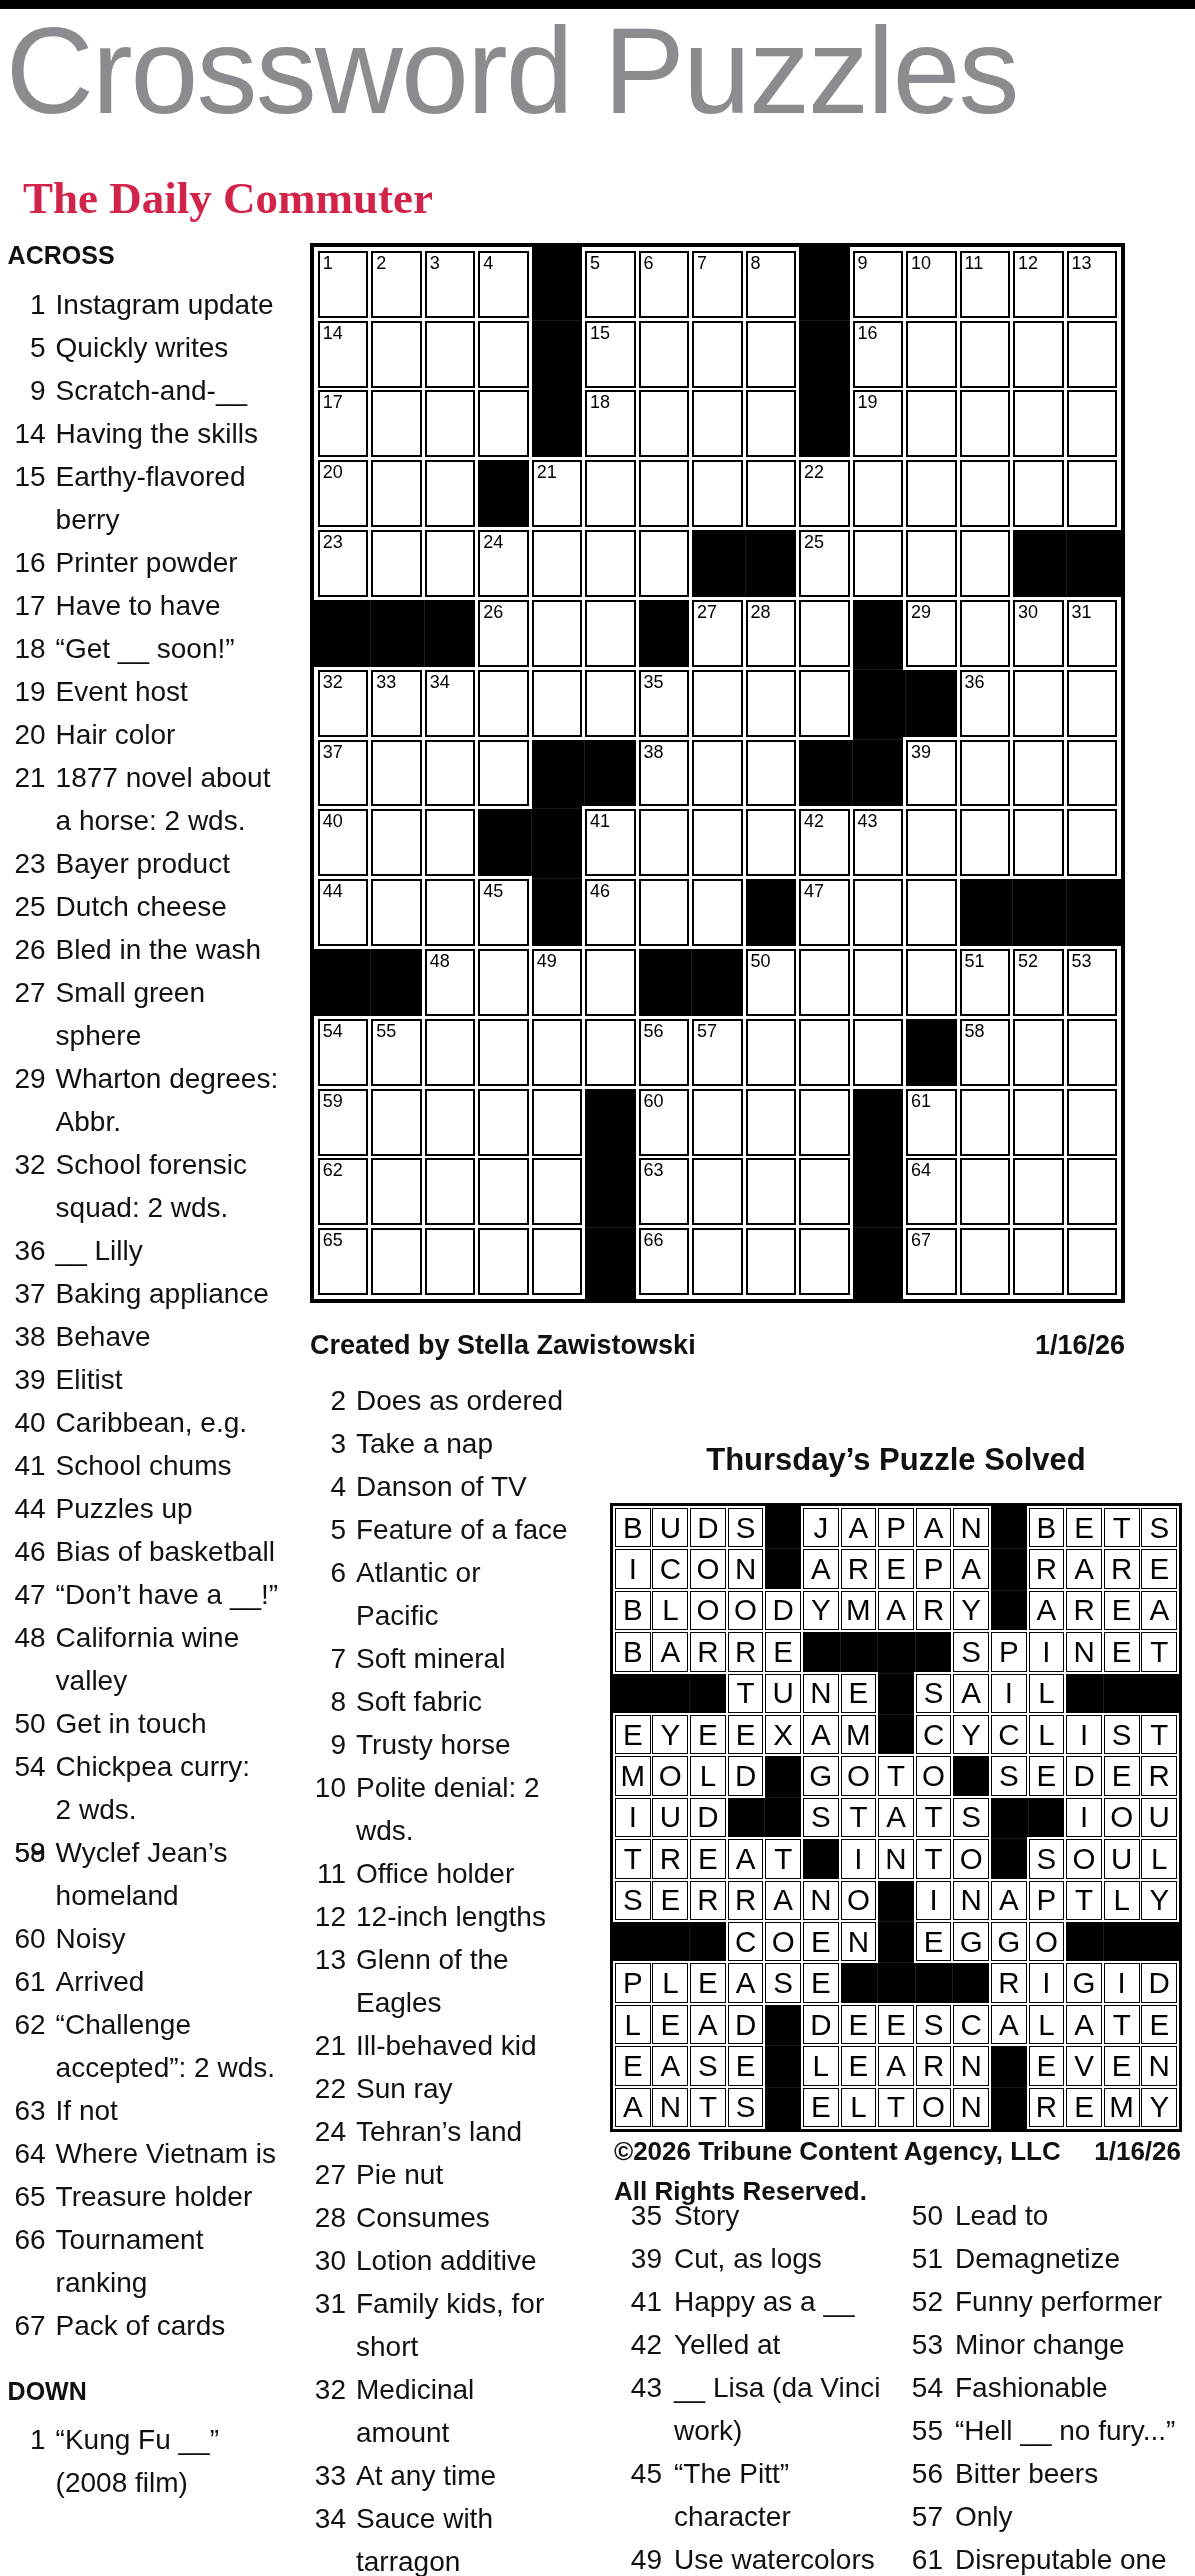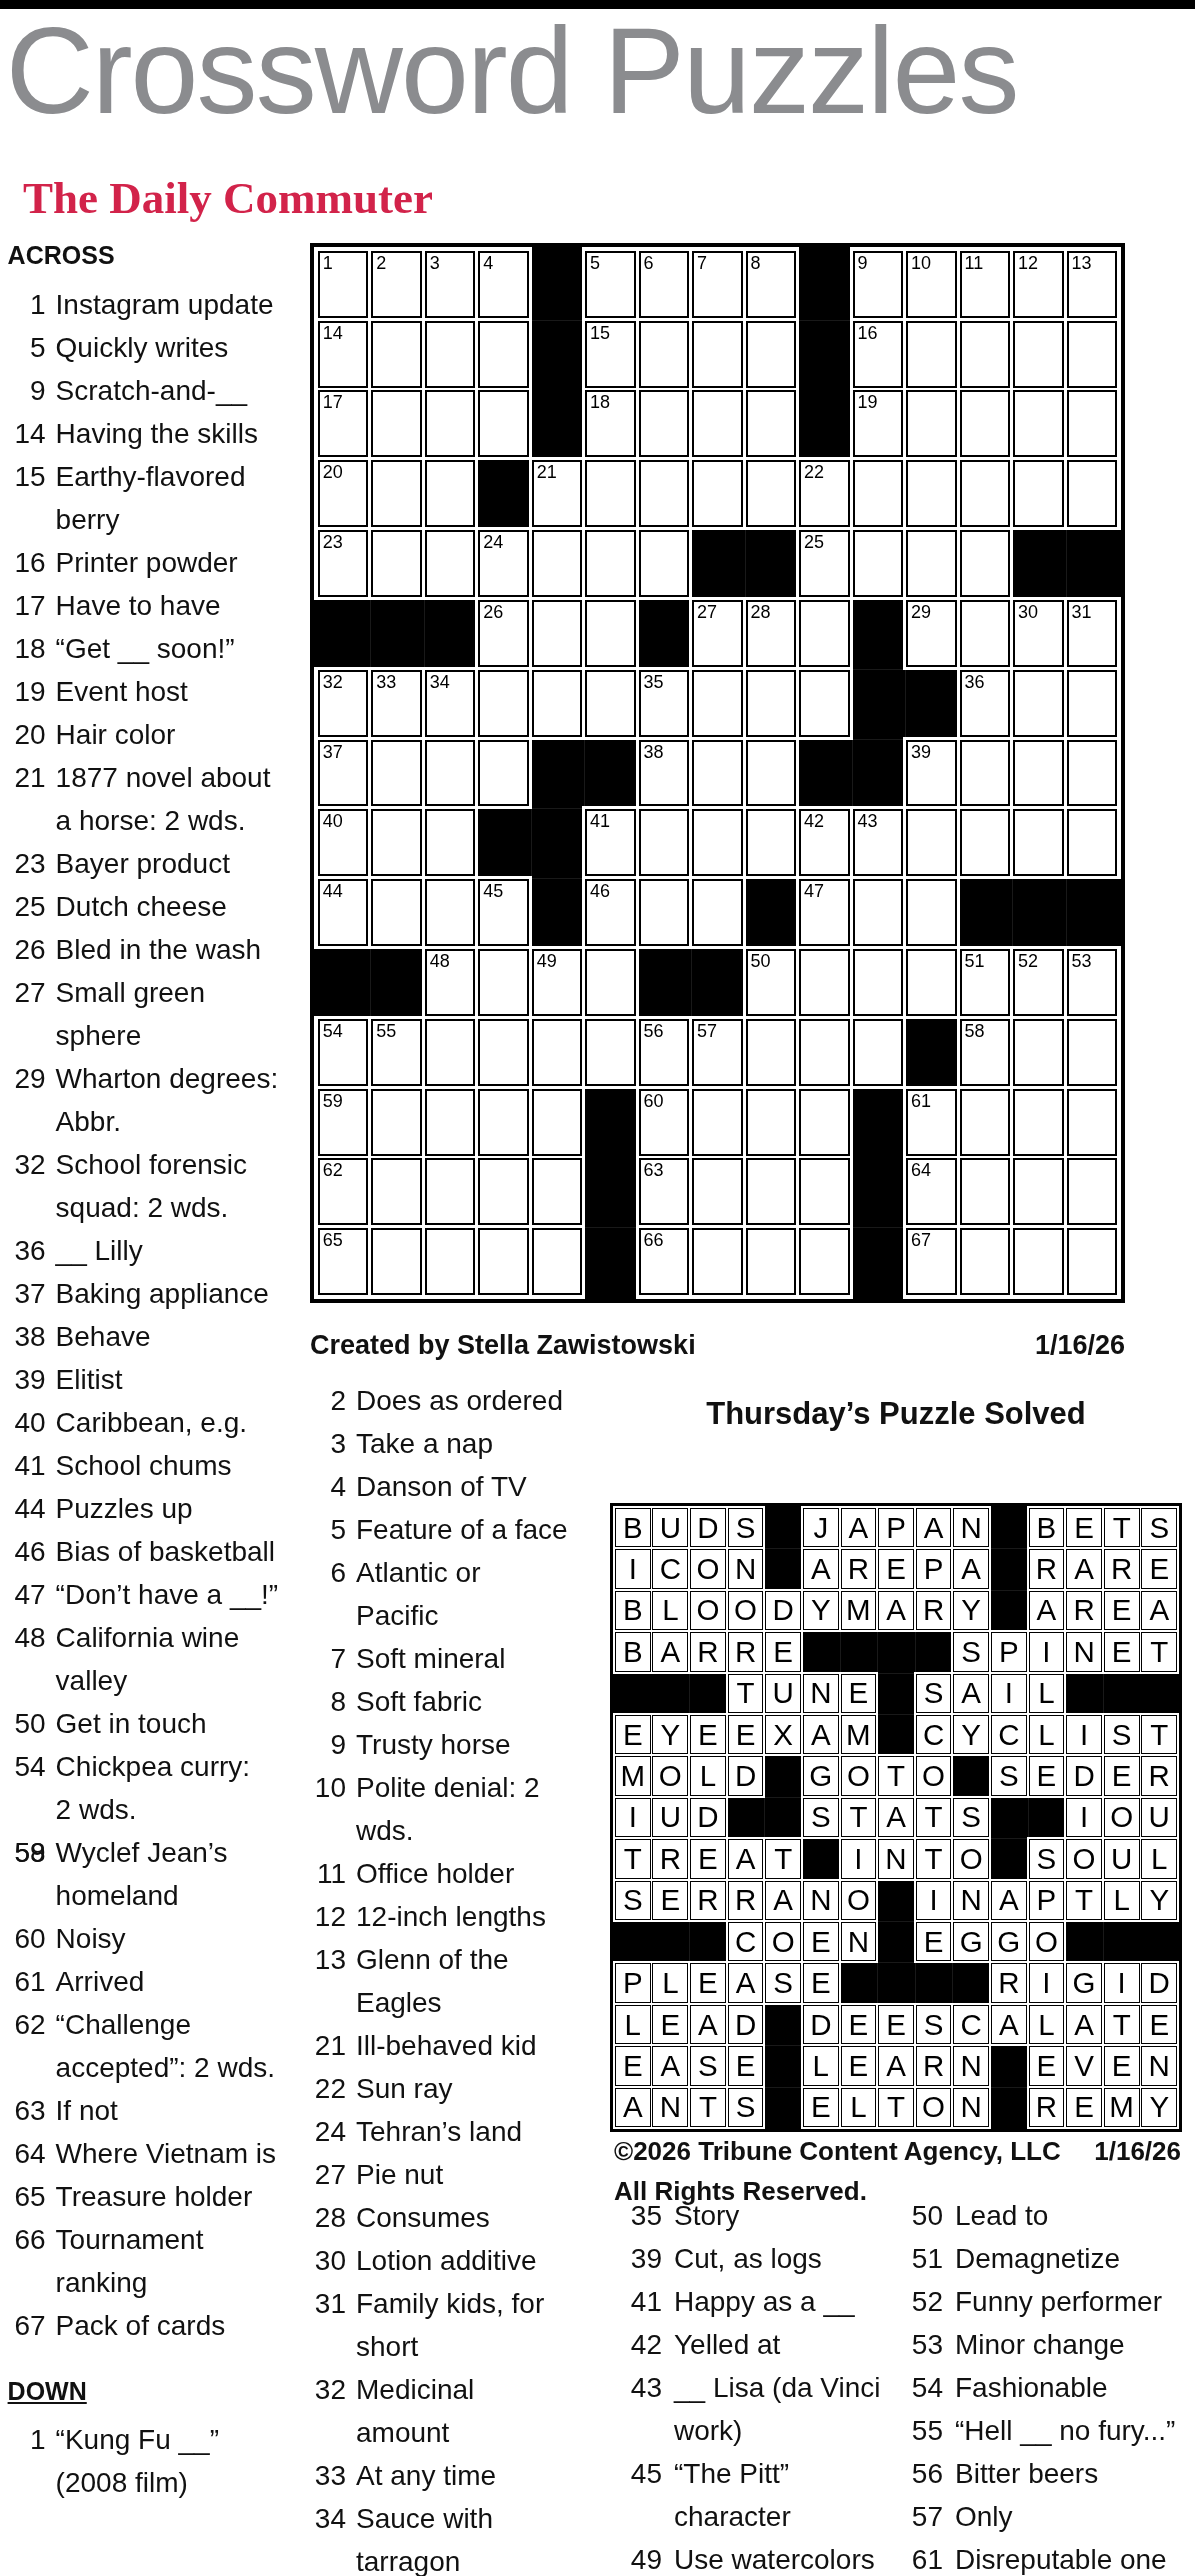--- a/index.html
+++ b/index.html
@@ -14,21 +14,21 @@
   .clue-col{position:absolute;font-size:28px;line-height:43px;}
   .clue{position:relative;}
   .cn{position:absolute;left:0;top:0;text-align:right;}
   .ct{display:block;white-space:pre-line;}
   .list-header{font-weight:700;font-size:25px;text-align:left;}
 
   #across-col{left:7.6px;top:234px;width:288px;}
   #across-col .clue{padding-left:48px;}
   #across-col .cn{width:38px;}
   #across-col .list-header{margin-bottom:5.7px;}
-  #down-header{margin-top:23px;margin-bottom:3.8px;text-decoration:underline;}
+  #down-header{margin-top:23px;margin-bottom:3.8px;}
 
   #down-col-mid{left:314px;top:1379px;width:295px;}
   #down-col-mid .clue{padding-left:42px;}
   #down-col-mid .cn{width:32px;}
 
   #down-col-b1{left:624px;top:2194px;width:281px;}
   #down-col-b2{left:905px;top:2194px;width:291px;}
   #down-col-b1 .clue,#down-col-b2 .clue{padding-left:50px;}
   #down-col-b1 .cn,#down-col-b2 .cn{width:38px;}
 
@@ -41,21 +41,21 @@
   .cw{background:#fff;}
   #empty-grid .cw{border:2.9px solid #000;}
   #solved-grid .cw{border:1.9px solid #000;}
   .cb{background:#000;}
   .num{position:absolute;top:0;left:2.9px;font-size:18px;line-height:1.15;color:#000;}
   .lt{position:absolute;inset:0;display:flex;align-items:center;justify-content:center;
     font-size:29.5px;font-weight:400;color:#000;}
 
   #byline-row{position:absolute;left:310px;top:1330px;width:815px;display:flex;
     justify-content:space-between;font-weight:700;font-size:27px;}
-  #solved-header{position:absolute;left:610px;top:1396px;width:572px;text-align:center;
+  #solved-header{position:absolute;left:610px;top:1442px;width:572px;text-align:center;
     font-weight:700;font-size:31px;}
   #copyright-row{position:absolute;left:614px;top:2138px;width:567px;display:flex;
     justify-content:space-between;font-weight:700;font-size:26px;line-height:1.0;}
   #rights-line{position:absolute;left:614px;top:2176px;font-weight:700;font-size:26px;}
 </style>
 </head>
 <body>
 
 <div id="page">
   <div id="topbar"></div>

